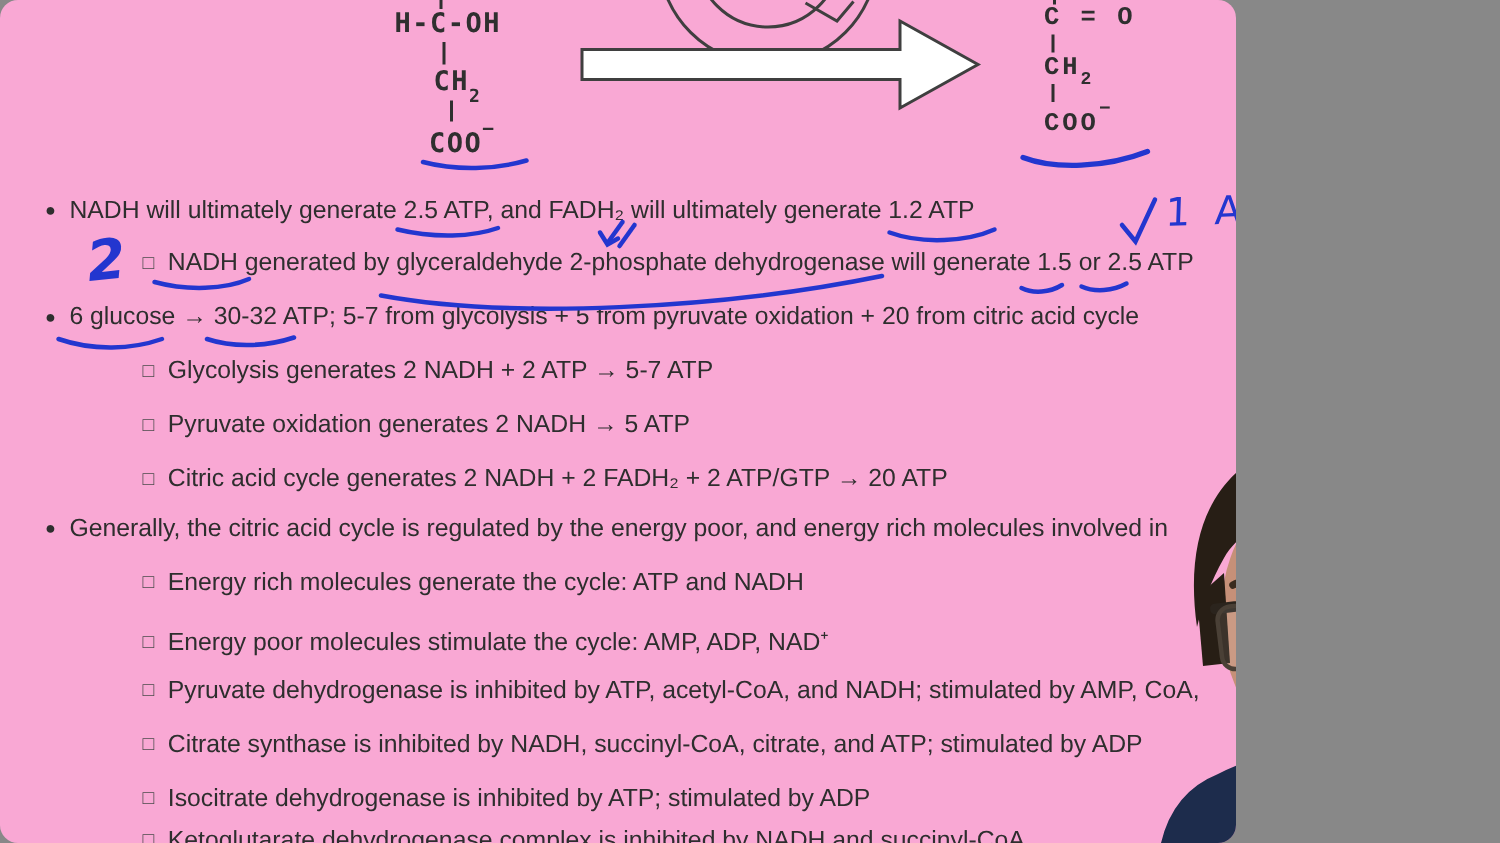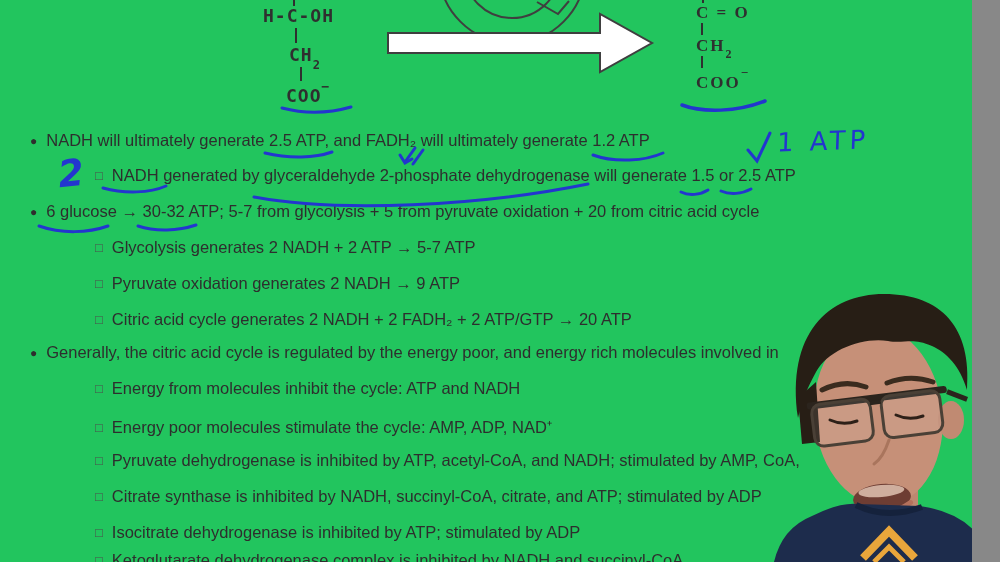--- a/index.html
+++ b/index.html
@@ -1,24 +1,24 @@
 <!DOCTYPE html>
 <html><head>
 <meta charset="utf-8">
 <style>
   html,body{margin:0;padding:0;background:#888;}
   .stage{
-    position:relative;width:972px;height:562px;overflow:hidden;
-    background:#22c55e;font-family:"Liberation Sans",sans-serif;
+    position:relative;width:824px;height:562px;overflow:hidden;
+    background:#f9a8d4;font-family:"Liberation Sans",sans-serif;border-radius:12px;
   }
   
   .diagram-svg{position:absolute;left:0;top:0;z-index:1;}
   .mol{position:absolute;color:#2f2f2f;z-index:2;white-space:nowrap;}
   .mol-left{font-family:"DejaVu Sans Mono",monospace;font-size:18px;font-weight:600;letter-spacing:1px;}
-  .mol-right{font-family:Liberation Serif, serif;font-size:17px;font-weight:600;letter-spacing:2px;}
+  .mol-right{font-family:Liberation Mono, monospace;font-size:17px;font-weight:600;letter-spacing:2px;}
   .bond{position:absolute;width:2px;background:#2f2f2f;z-index:2;}
   .mol sub{font-size:12px;position:relative;top:3px;}
   .mol sup{font-size:13px;position:relative;top:-4px;}
   
   .note-line{
     position:absolute;display:flex;align-items:baseline;gap:9px;
     font-size:16.5px;color:#2e2e2e;white-space:nowrap;z-index:3;
   }
   .note-line.lvl1{left:30px;}
   .note-line.lvl2{left:95px;}
@@ -74,33 +74,33 @@
   <div class="note-line lvl1" style="top:202px;">
     <span class="marker-bullet">●</span>
     <span>6 glucose → 30-32 ATP; 5-7 from glycolysis + 5 from pyruvate oxidation + 20 from citric acid cycle</span>
     </div>
   <div class="note-line lvl2" style="top:238px;">
     <span class="marker-square">□</span>
     <span>Glycolysis generates 2 NADH + 2 ATP → 5-7 ATP</span>
     </div>
   <div class="note-line lvl2" style="top:274px;">
     <span class="marker-square">□</span>
-    <span>Pyruvate oxidation generates 2 NADH → 9 ATP</span>
+    <span>Pyruvate oxidation generates 2 NADH → 5 ATP</span>
     </div>
   <div class="note-line lvl2" style="top:310px;">
     <span class="marker-square">□</span>
     <span>Citric acid cycle generates 2 NADH + 2 FADH₂ + 2 ATP/GTP → 20 ATP</span>
     </div>
   <div class="note-line lvl1" style="top:343px;">
     <span class="marker-bullet">●</span>
     <span>Generally, the citric acid cycle is regulated by the energy poor, and energy rich molecules involved in</span>
     </div>
   <div class="note-line lvl2" style="top:379px;">
     <span class="marker-square">□</span>
-    <span>Energy from molecules inhibit the cycle: ATP and NADH</span>
+    <span>Energy rich molecules generate the cycle: ATP and NADH</span>
     </div>
   <div class="note-line lvl2" style="top:415px;">
     <span class="marker-square">□</span>
     <span>Energy poor molecules stimulate the cycle: AMP, ADP, NAD⁺</span>
     </div>
   <div class="note-line lvl2" style="top:451px;">
     <span class="marker-square">□</span>
     <span>Pyruvate dehydrogenase is inhibited by ATP, acetyl-CoA, and NADH; stimulated by AMP, CoA,</span>
     </div>
   <div class="note-line lvl2" style="top:487px;">

